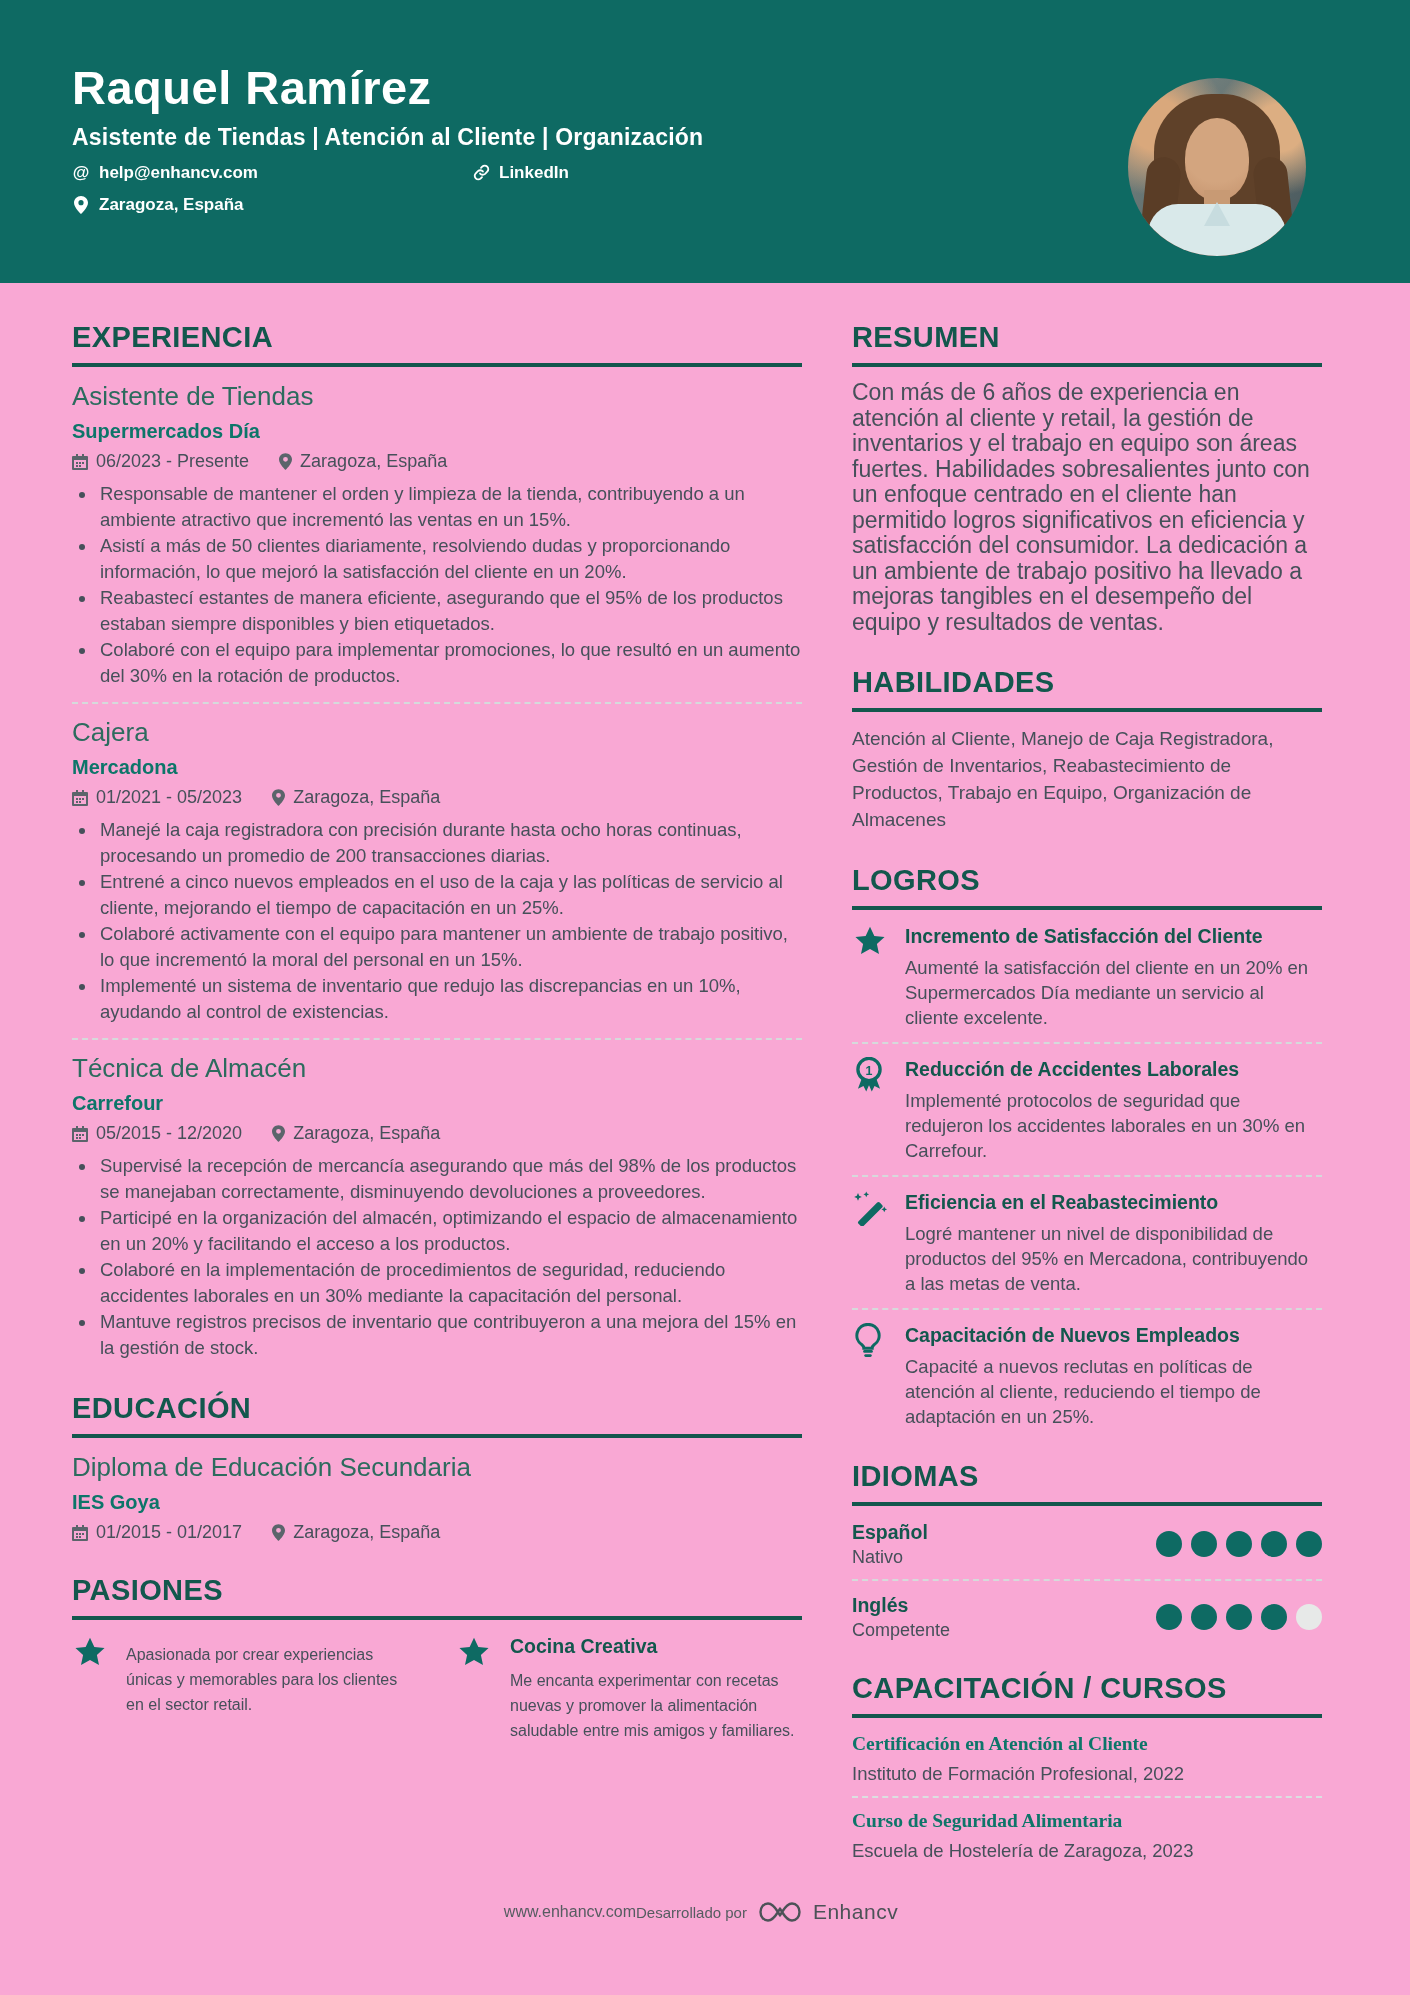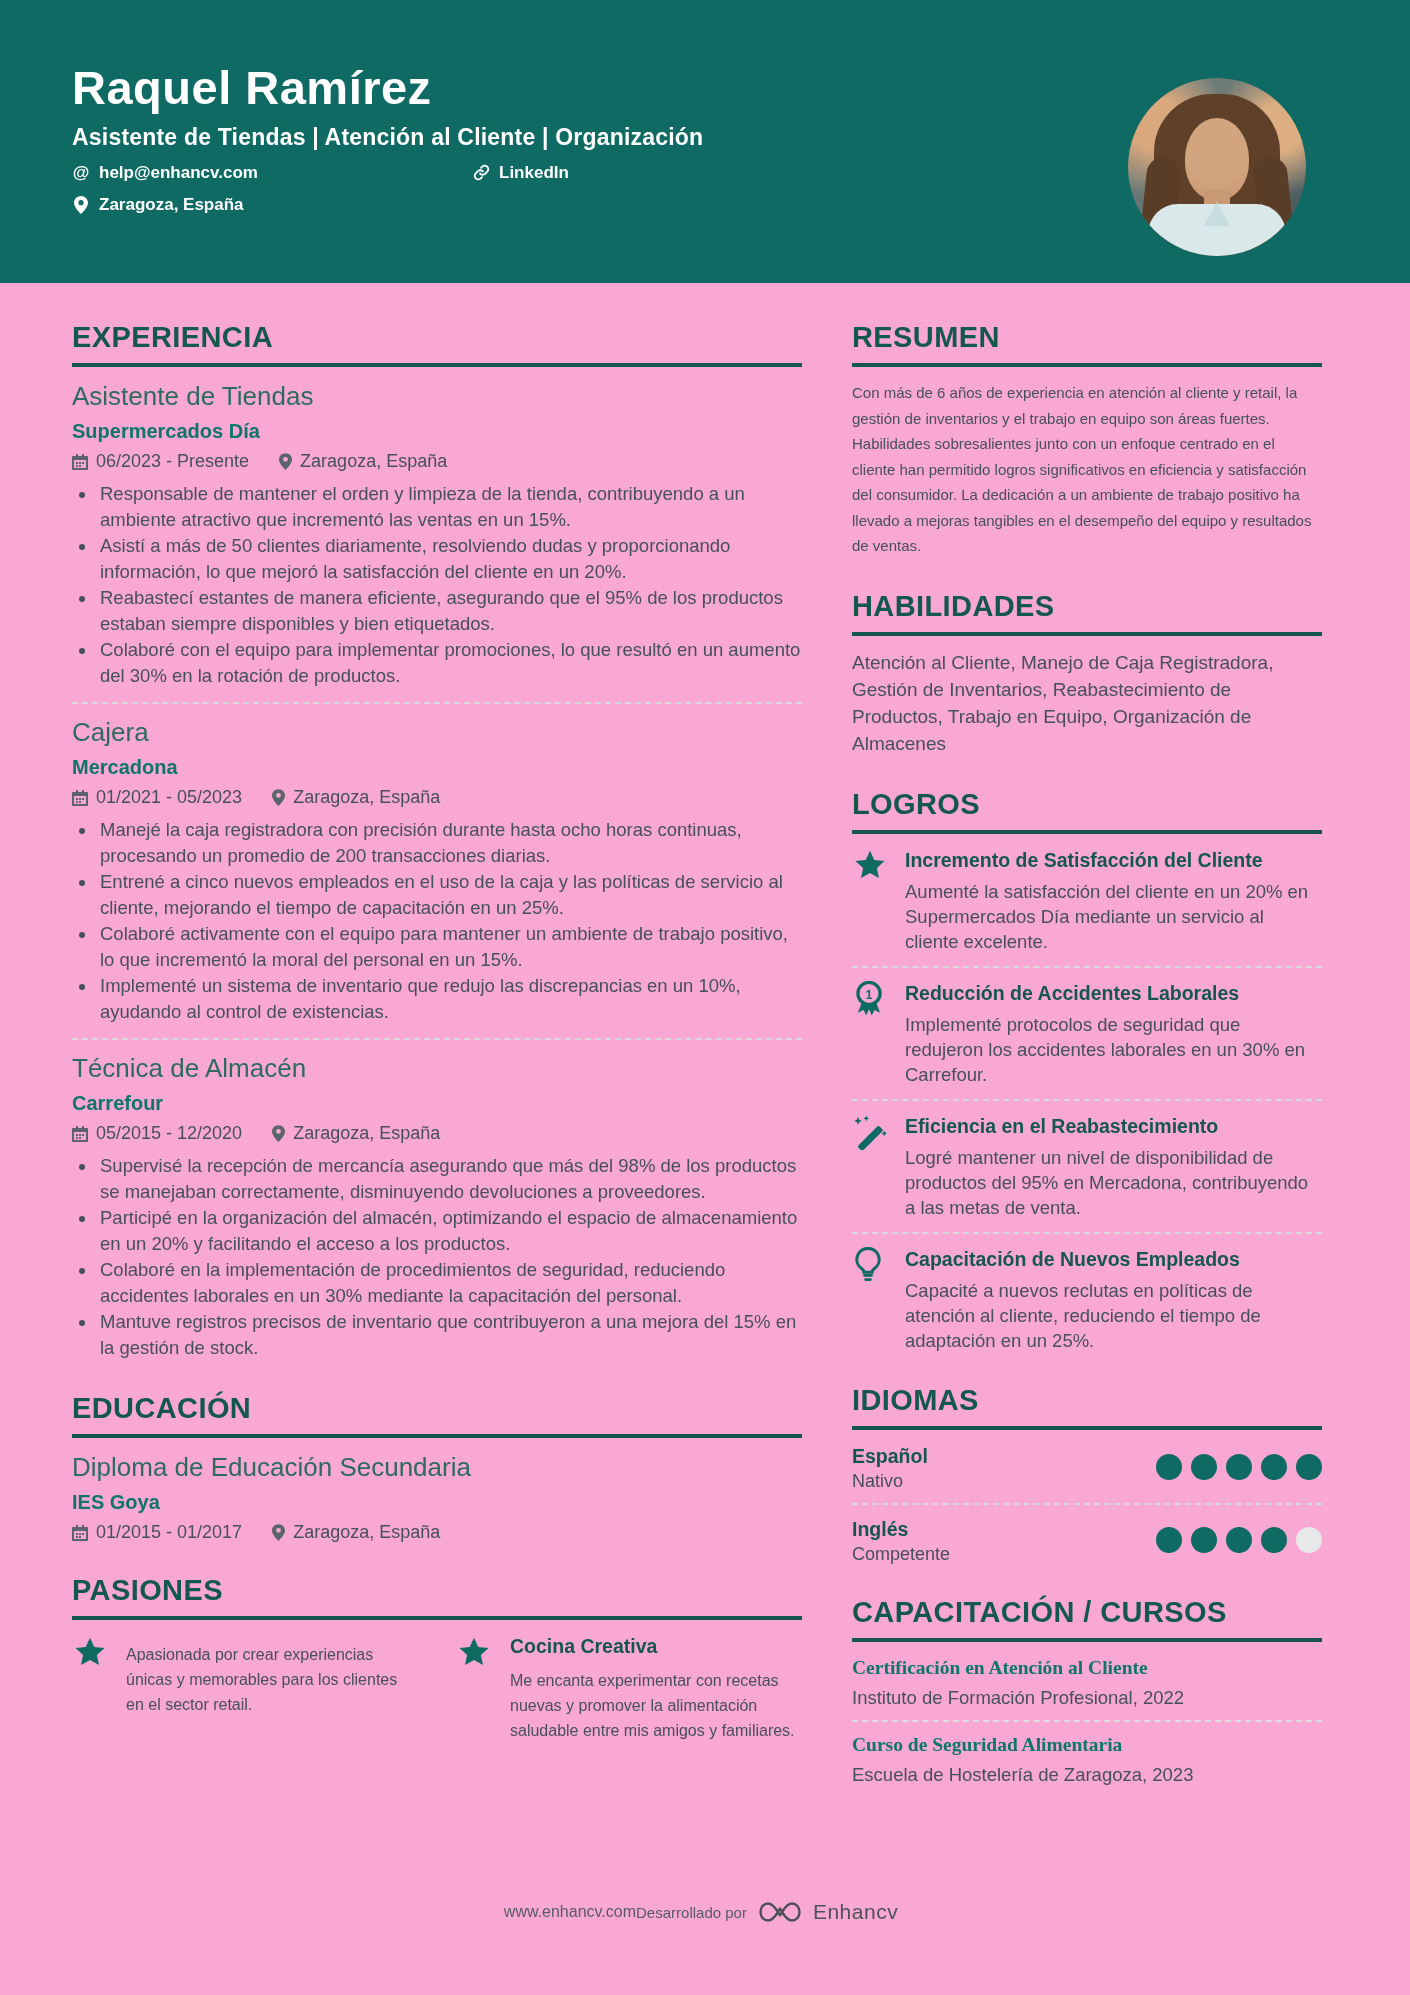--- a/index.html
+++ b/index.html
@@ -54,21 +54,21 @@
   .dashed { border:none; border-top:2px dashed #d6dadb; margin:4px 0 12px 0; }
 
   .edu-entry { margin-bottom:6px; }
 
   .passions-grid { display:flex; gap:44px; margin-top:4px; }
   .passion { display:flex; gap:16px; width:340px; }
   .p-icon { flex:none; width:38px; padding-top:2px; }
   .p-title { font-size:19.5px; font-weight:bold; color:#13574D; line-height:26px; }
   .p-desc { font-size:16px; line-height:25px; color:#46505A; margin-top:9px; }
 
-  .summary-text { font-size:15px; line-height:25.5px; color:#46505A; margin-top:10px; }
+  .summary-text { font-size:23px; line-height:25.5px; color:#46505A; margin-top:10px; }
   .skills-text { font-size:19px; line-height:27px; color:#46505A; margin-top:2px; }
 
   .ach-item { display:flex; gap:15px; }
   .a-icon { flex:none; width:38px; padding-top:1px; }
   .a-title { font-size:19.5px; font-weight:bold; color:#13574D; line-height:26px; }
   .a-desc { font-size:18.5px; line-height:25px; color:#46505A; margin-top:6px; }
   .ach-sep { border:none; border-top:2px dashed #d6dadb; margin:12px 0; }
 
   .lang-row { display:flex; justify-content:space-between; align-items:center; }
   .lang-name { font-size:19.5px; font-weight:bold; color:#13574D; line-height:26px; }

